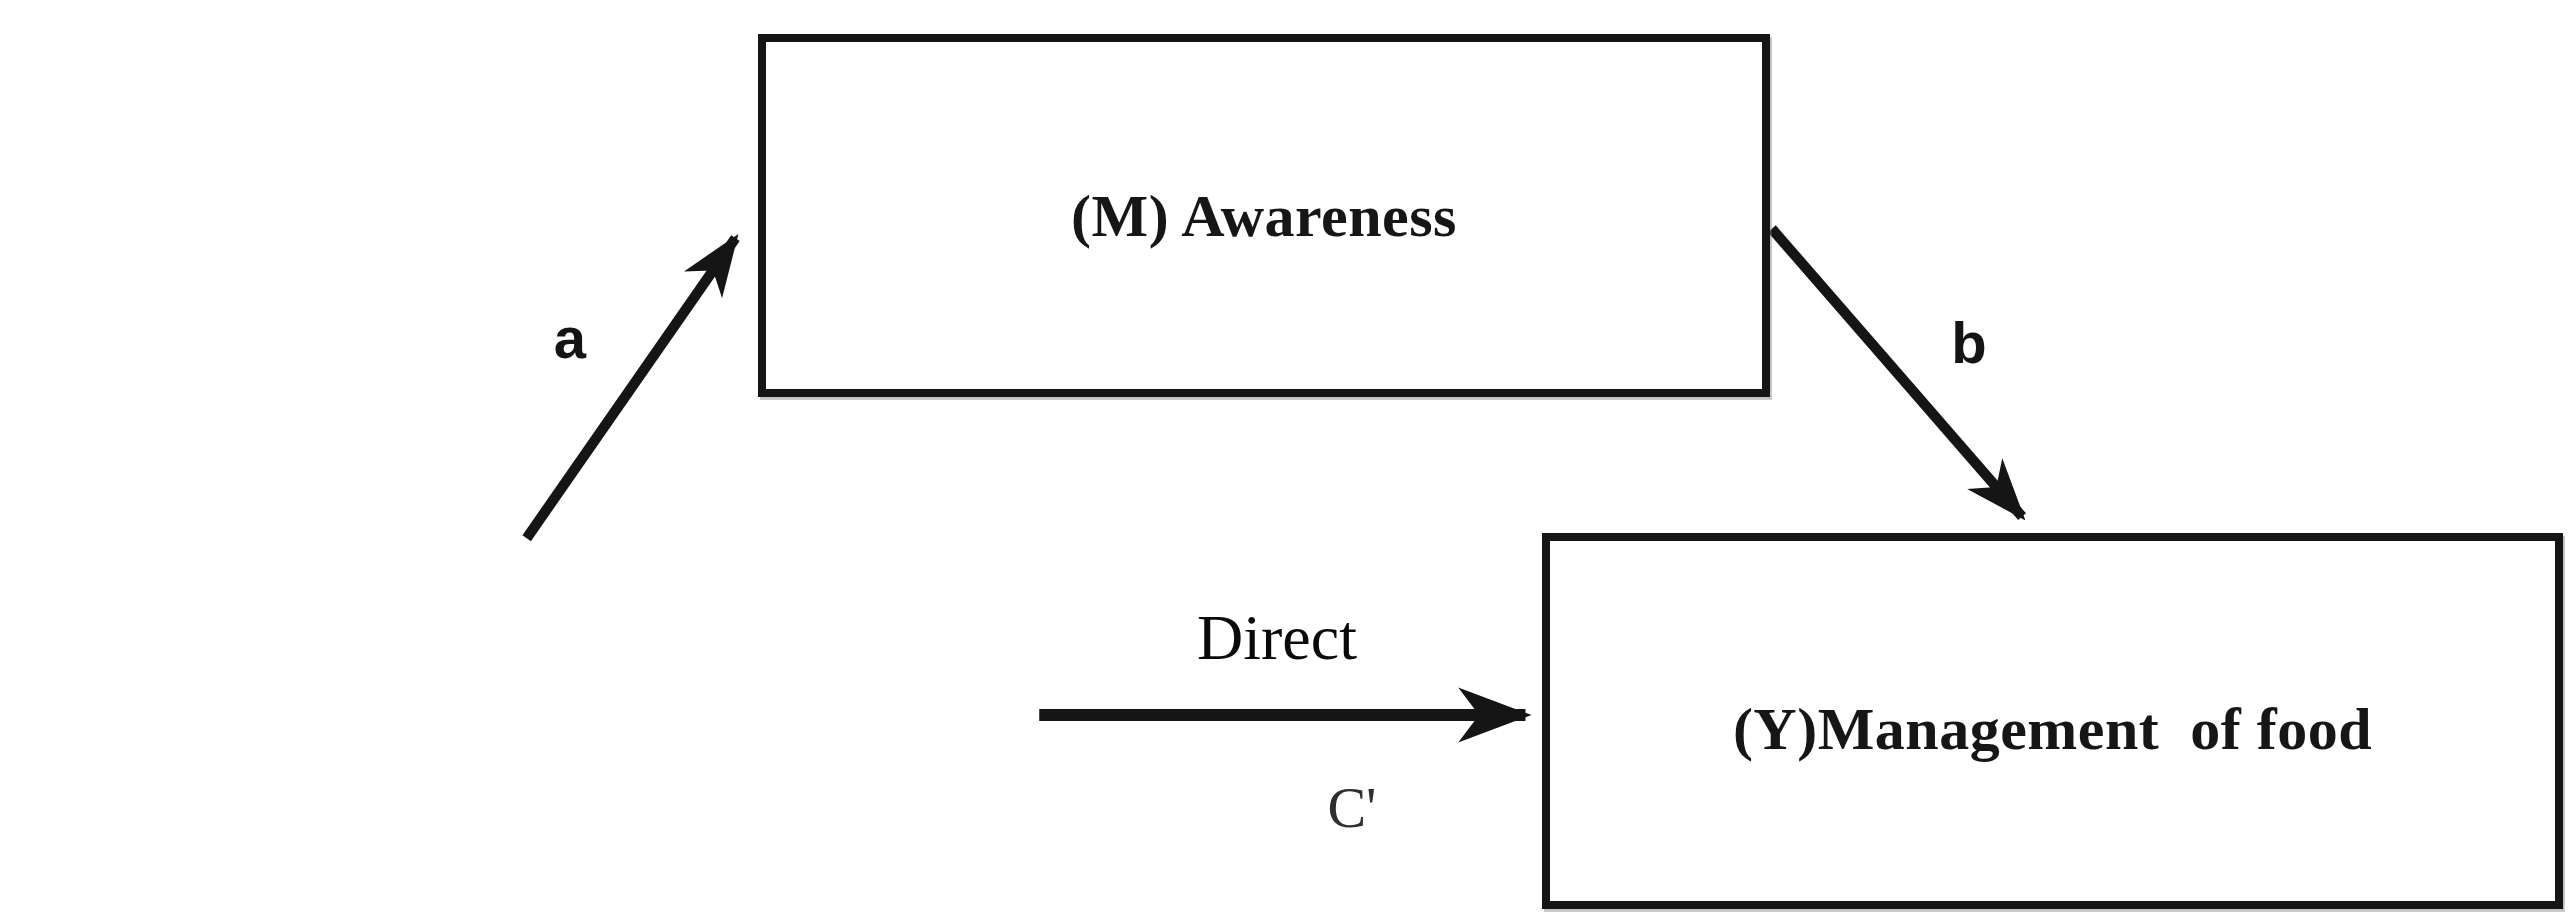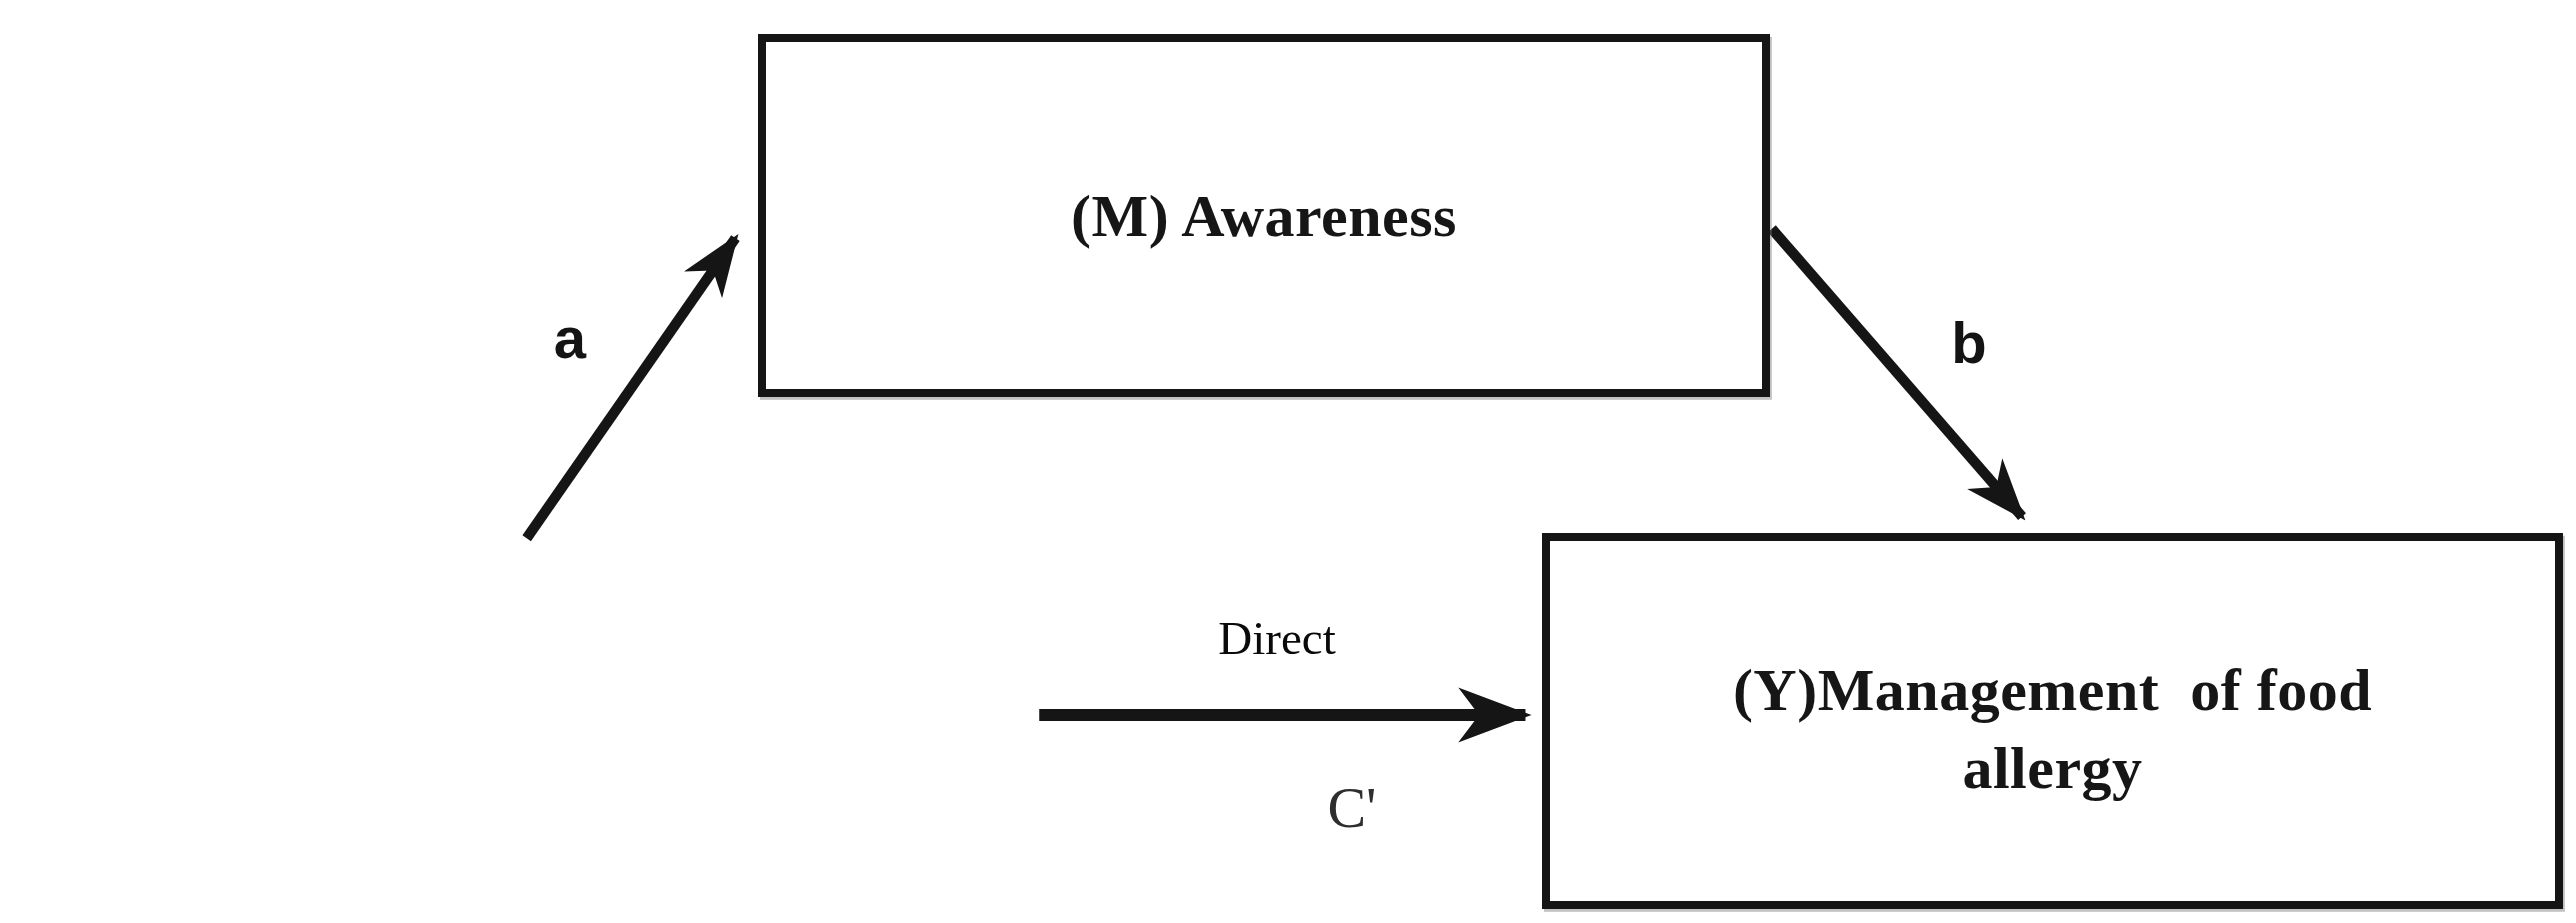--- a/index.html
+++ b/index.html
@@ -66,21 +66,21 @@
   .label-b {
     left: 1969px; top: 342px;
     font-family: "Liberation Sans", "DejaVu Sans", sans-serif;
     font-weight: bold;
     font-size: 58px;
   }
   .label-direct {
     left: 1277px; top: 638px;
     font-family: "Liberation Serif", "DejaVu Serif", serif;
     font-weight: normal;
-    font-size: 47px;
+    font-size: 64px;
     color: #0a0a0a;
   }
   .label-cprime {
     left: 1352px; top: 807px;
     font-family: "Liberation Serif", "DejaVu Serif", serif;
     font-weight: normal;
     font-size: 58px;
     color: #2e2e2e;
   }
 </style>
@@ -100,21 +100,20 @@
     <line x1="1105" y1="760" x2="1622" y2="760" stroke="#151515" stroke-width="13" marker-end="url(#head)"></line>
   </svg>
 
   <div class="node node-m">
     <span class="node-label">(M) Awareness</span>
   </div>
 
 
   <div class="node node-y">
     <span class="node-label pre">(Y)Management  of food</span>
-    <span class="node-label">allergy</span>
   </div>
 
   <div class="edge-label label-a">a</div>
 
   <div class="edge-label label-b">b</div>
 
   <div class="edge-label label-direct">Direct</div>
 
   <div class="edge-label label-cprime">C'</div>
 

